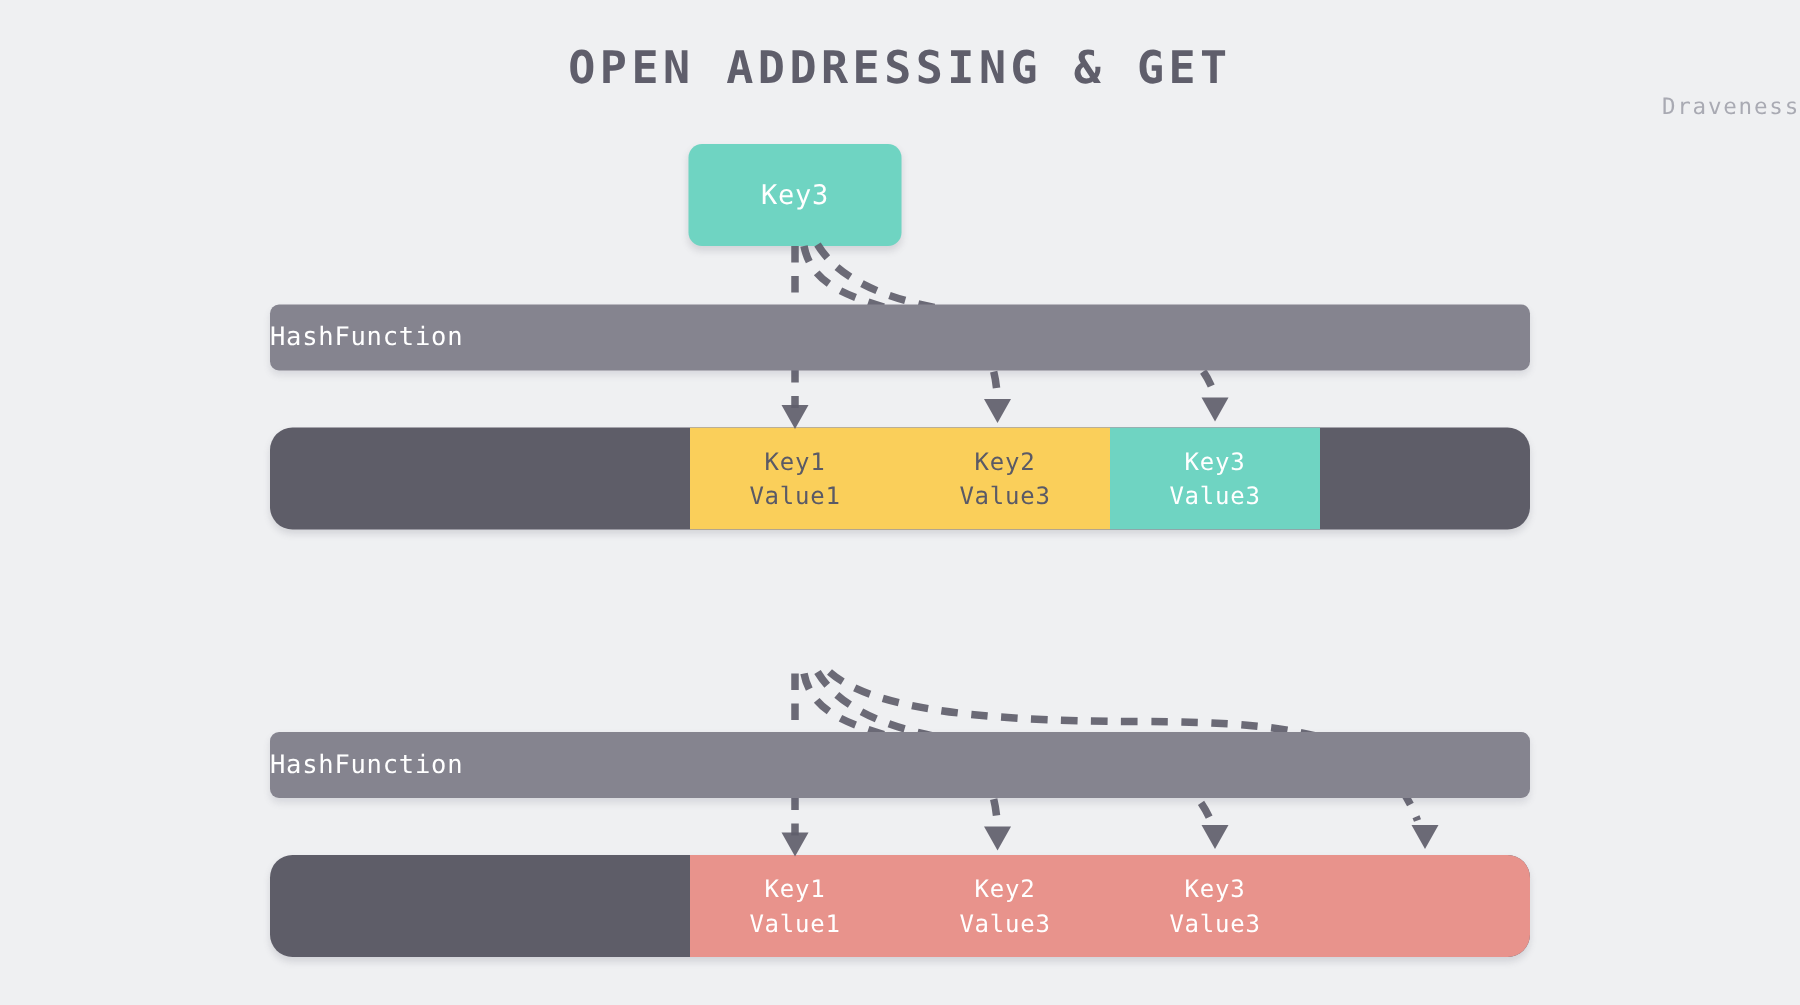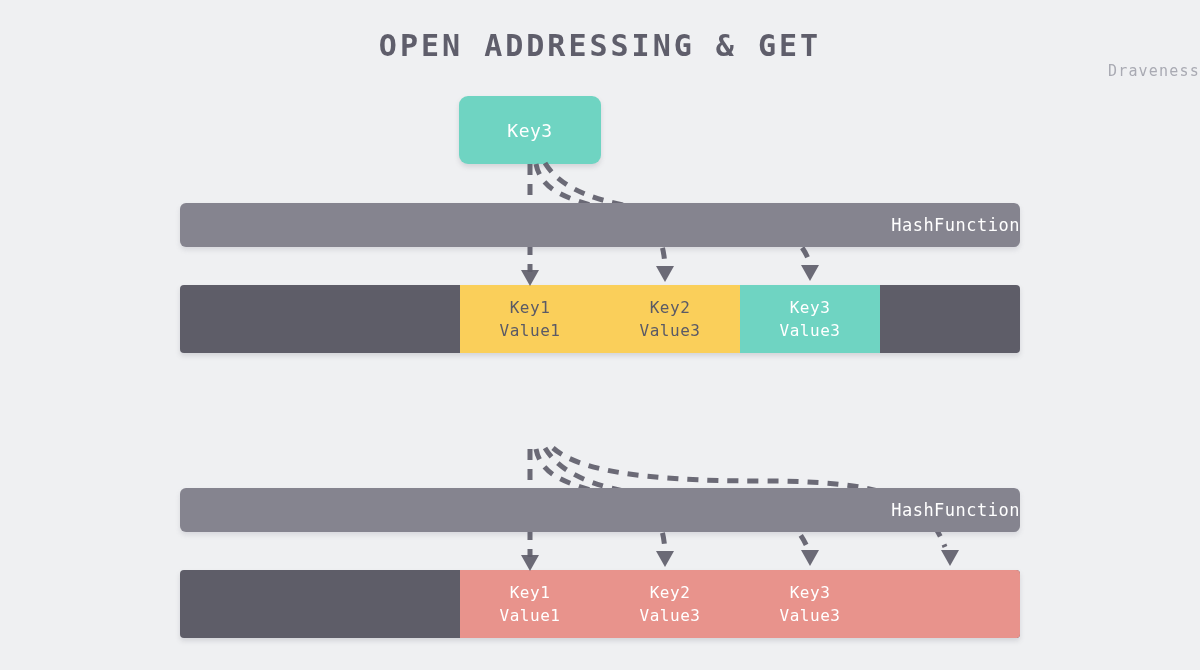--- a/index.html
+++ b/index.html
@@ -67,36 +67,36 @@
   .hashbar {
     position: absolute;
     left: 180px;
     width: 840px;
     height: 44px;
     background: #85848f;
     border-radius: 6px;
     box-shadow: 0 3px 5px rgba(90,90,105,0.15);
     display: flex;
     align-items: center;
-    justify-content: flex-end;
+    justify-content: flex-start;
     color: #ffffff;
     font-size: 17px;
     letter-spacing: 0.5px;
     z-index: 3;
   }
   #hashbar-top    { top: 203px; }
   #hashbar-bottom { top: 488px; }
 
   
   .bucketrow {
     position: absolute;
     left: 180px;
     width: 840px;
     height: 68px;
-    border-radius: 4px;
+    border-radius: 15px;
     overflow: hidden;
     background: #5e5d68;
     box-shadow: 0 3px 5px rgba(90,90,105,0.18);
     display: flex;
     z-index: 1;
   }
   #bucketrow-top    { top: 285px; }
   #bucketrow-bottom { top: 570px; }
 
   .cell {

